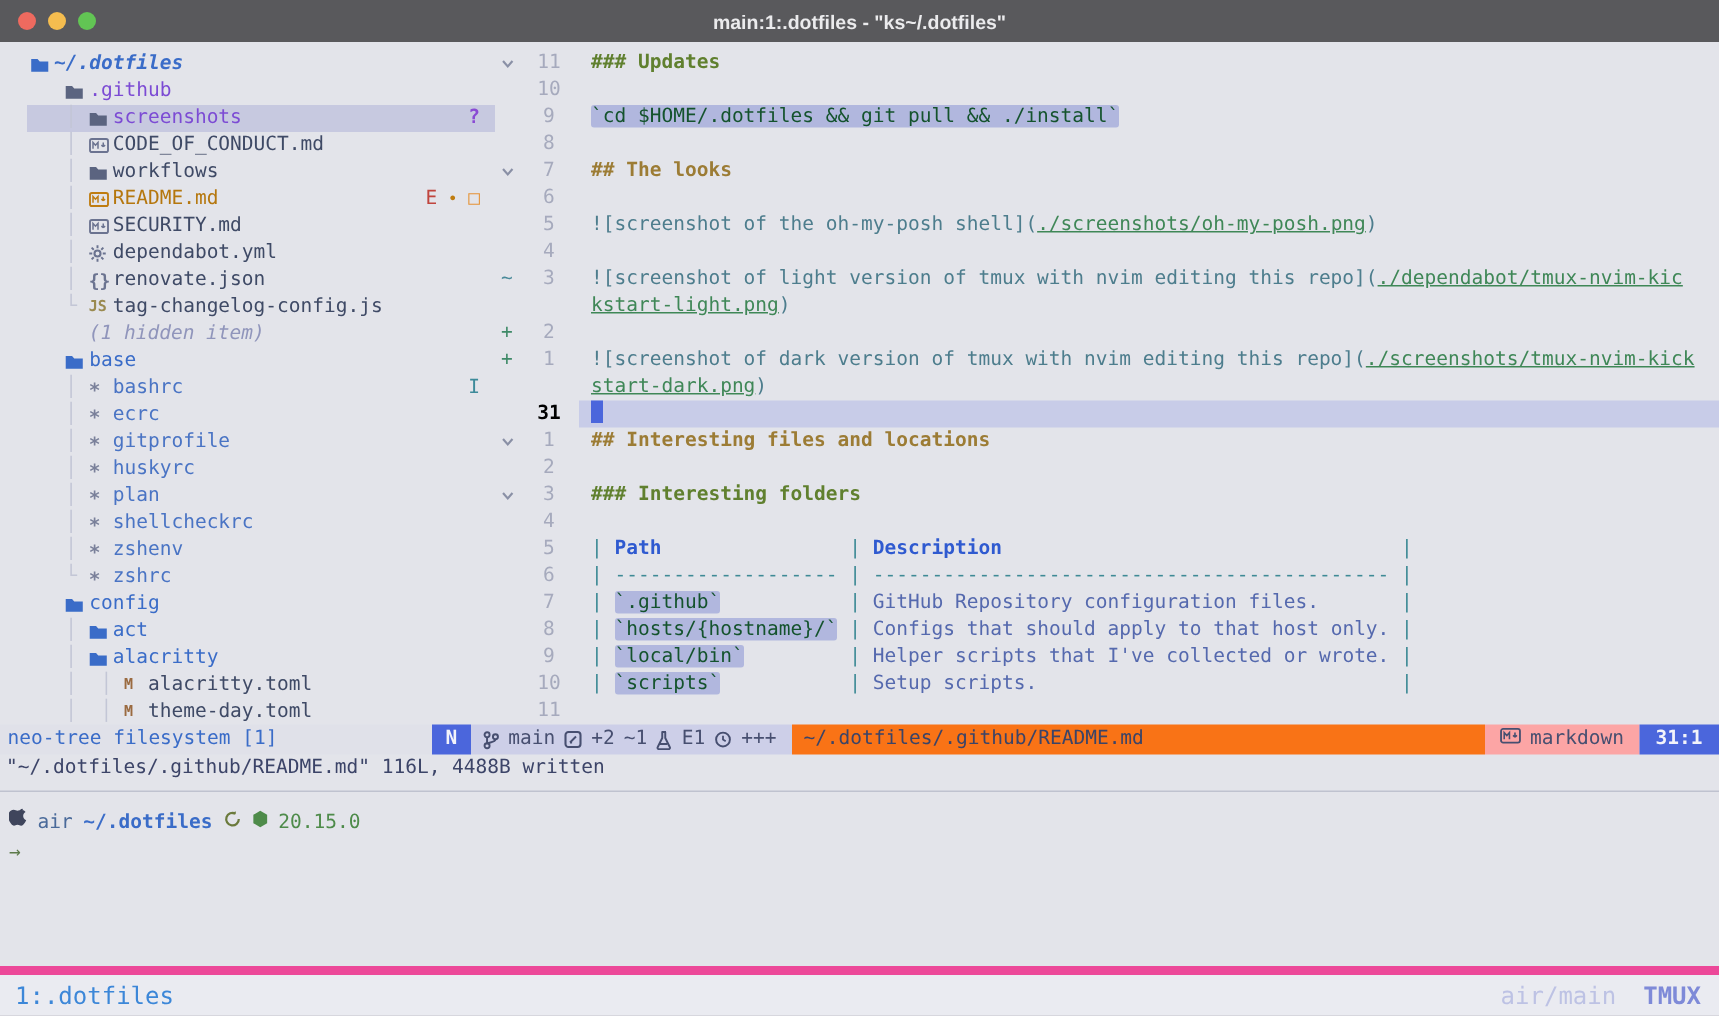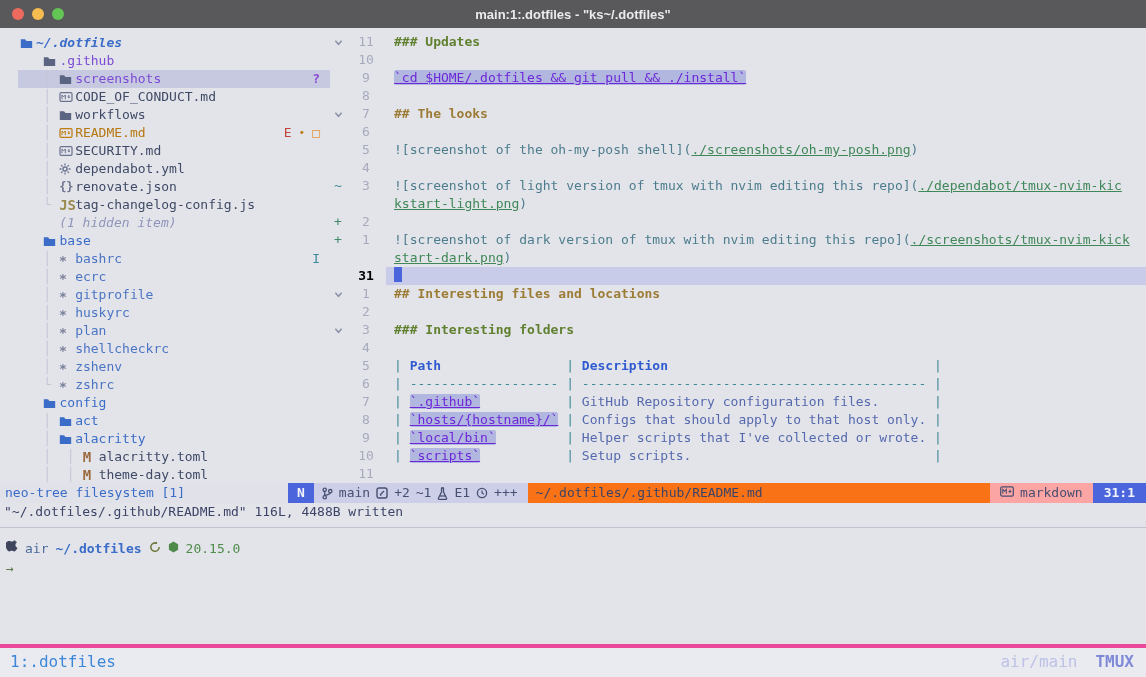--- a/index.html
+++ b/index.html
@@ -18,21 +18,21 @@
   .nvim-rows { height:455px; display:flex; overflow:hidden; }
   .sidebar { width:330px; padding-top:6px; overflow:hidden; flex:none; }
   .editor { flex:1; padding-top:5px; overflow:hidden; }
 
   
   .row { height:18px; line-height:18px; white-space:pre; display:flex; align-items:center; padding-left:20px; position:relative; }
   .row.selected { background:linear-gradient(to right, transparent 18px, #c7c9e0 18px); }
   .tprefix { color:#c3c6d6; }
   .ticon { display:inline-flex; width:16px; justify-content:flex-start; align-items:center; }
   .ticon svg { display:block; }
-  .ticon .txticon { font-size:14px; font-weight:bold; }
+  .ticon .txticon { font-size:10px; font-weight:bold; }
   .tlabel { }
   .cls-root { color:#3a6cc8; font-weight:bold; font-style:italic; }
   .cls-purple { color:#7c4bd4; }
   .cls-dir { color:#3a6cc8; }
   .cls-orange { color:#b5770e; }
   .cls-shell { color:#4a74c4; }
   .cls-plain { color:#3f4a66; }
   .cls-hidden { color:#9095bb; font-style:italic; }
   .rmarks { position:absolute; right:10px; top:0; height:18px; display:flex; gap:7px; align-items:center; }
   .mark-purple { color:#8a4bd4; font-weight:bold; }
@@ -47,21 +47,21 @@
   .sign-change { color:#4a8a9a; } .sign-add { color:#3f8a68; }
   .ed-num { width:40px; text-align:center; color:#a6aabd; padding-right:0; flex:none; }
   .ed-num.cur { color:#000000; font-weight:bold; }
   .ed-text { flex:1; padding-left:8px; }
   .ed-row.current .ed-text { background:#c8cce8; }
   .cursor { display:inline-block; width:8px; height:15px; background:#4b66dc; vertical-align:-2px; }
   .tok-h2 { color:#9c7c35; font-weight:bold; }
   .tok-h3 { color:#60802f; font-weight:bold; }
   .tok-text { color:#4d7d8d; }
   .tok-link { color:#3f8757; text-decoration:underline; }
-  .tok-code { color:#6d28d9; background:#b1b7de; border-radius:2px;text-decoration:underline; }
+  .tok-code { color:#14532d; background:#b1b7de; border-radius:2px; }
   .tok-pipe { color:#3e8a96; }
   .tok-th { color:#2f5ad0; font-weight:bold; }
   .tok-td { color:#5569ae; }
   .tok-plain { color:#3f4a66; }
 
   
   .statusrow { height:20px; display:flex; flex:none; }
   .neotree-status { width:288px; flex:none; background:#e0e1e9; color:#3a6cc8; line-height:20px; padding-left:5px; }
   .lualine { flex:1; display:flex; line-height:20px; color:#474f70; }
   .seg-a { background:#4b66dc; color:#f2f3fa; font-weight:bold; padding:0 9px; }
@@ -74,21 +74,21 @@
 
   
   .pane-divider { height:1px; background:#bfc2cf; margin-top:6px; flex:none; }
   .shell { padding:12px 0 0 6px; flex:1; }
   .promptline { height:18px; line-height:18px; display:flex; align-items:center; gap:7px; }
   .p-user { color:#4a6a9a; } .p-path { color:#3a6cc8; font-weight:bold; }
   .p-node { color:#4e8b4a; }
   .arrowline { height:18px; line-height:18px; color:#5d7a4a; margin-top:2px; }
 
   
-  .tmuxbar { height:33px; background:#eaebf1; border-top:4px solid #ec4899; display:flex; align-items:flex-start; padding:4px 12px 0 10px; flex:none; }
+  .tmuxbar { height:33px; background:#eaebf1; border-top:6px solid #ec4899; display:flex; align-items:flex-start; padding:4px 12px 0 10px; flex:none; }
   .tmux-left { color:#3c87d8; }
   .tmux-right { margin-left:auto; display:flex; gap:18px; }
   .tmux-session { color:#bdc2e4; }
   .tmux-mode { color:#7e8ad8; font-weight:bold; }
 </style>
 </head>
 <body>
 
 <div class="window">
 

